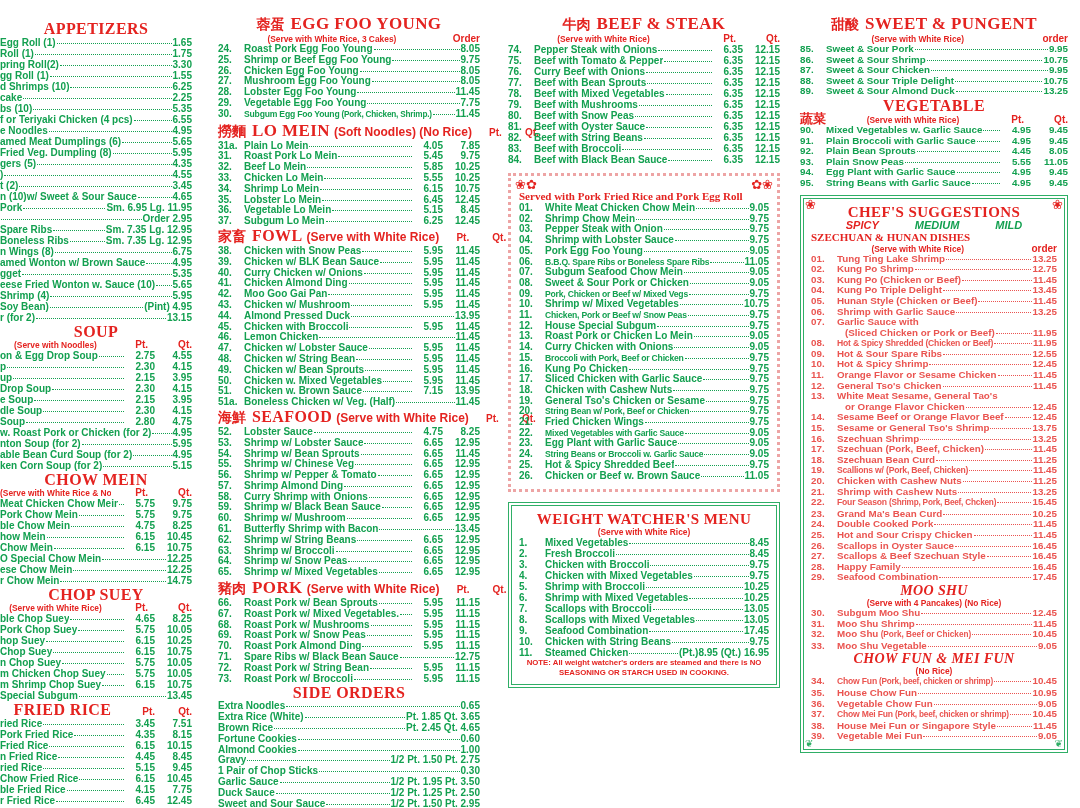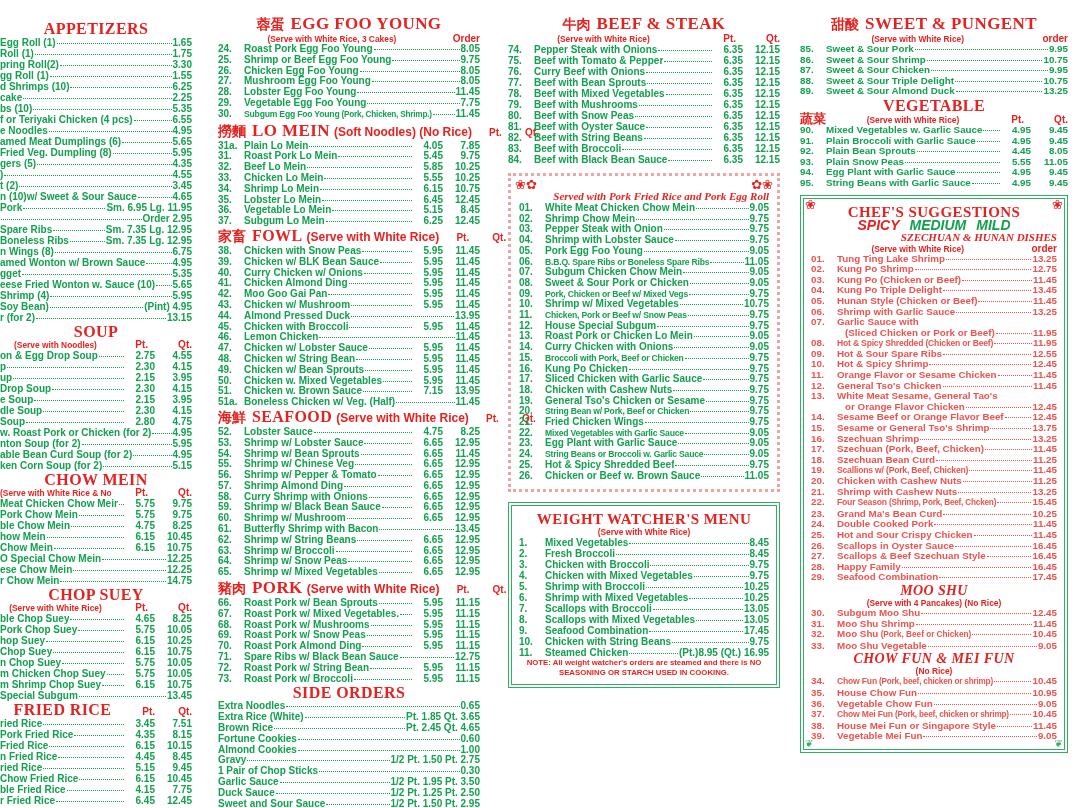--- a/index.html
+++ b/index.html
@@ -35,22 +35,22 @@
   .h-title{font-family:"Liberation Serif",serif;font-weight:bold;color:#e42320;font-size:16px;line-height:17px;letter-spacing:.4px;white-space:nowrap;}
   .h-title.lg{font-size:17px;line-height:19px;}
   .h-title.md{font-size:15px;line-height:16px;}
   .h-title.italic{font-style:italic;font-size:14px;line-height:15px;}
   .zh{font-family:"Liberation Serif",serif;font-weight:bold;color:#e42320;font-size:14px;margin-right:6px;white-space:nowrap;}
   .h-note{font-size:12px;font-weight:bold;color:#e42320;margin-left:4px;white-space:nowrap;}
   .h-sub{display:flex;align-items:baseline;font-size:8.4px;font-weight:bold;color:#e42320;line-height:10px;min-width:0;gap:7px;}
   .h-sub .sub-c{flex:1;text-align:center;white-space:nowrap;overflow:hidden;}
   .h-sub .zh{font-size:13px;}
   .col-label{flex:none;text-align:right;font-size:10px;color:#e42320;font-weight:bold;}
-  .fancy-sub{font-family:"Liberation Serif",serif;font-style:italic;font-weight:bold;color:#e42320;text-align:right;font-size:11px;line-height:13px;white-space:nowrap;}
-  .heat-row{display:flex;justify-content:center;gap:10px;font-size:14px;line-height:11px;font-style:italic;font-weight:bold;align-items:center;}
+  .fancy-sub{font-family:"Liberation Serif",serif;font-weight:bold;color:#e42320;text-align:left;font-size:11px;line-height:13px;white-space:nowrap;}
+  .heat-row{display:flex;justify-content:center;gap:36px;font-size:11px;line-height:11px;font-style:italic;font-weight:bold;align-items:center;}
   .ww-note{color:#e42320;font-size:7.8px;font-weight:bold;text-align:center;line-height:9.5px;}
 
   .box-lace{position:relative;border:3px dotted #eda4a4;padding:14px 8px 8px 8px;margin:8px 0 10px 0;}
   .box-green{position:relative;border:1px solid #2fae66;box-shadow:inset 0 0 0 2px #fff, inset 0 0 0 3px #2fae66;padding:8px 10px 10px 10px;margin:6px 0 0 0;}
   .orn{position:absolute;font-size:13px;line-height:13px;color:#e42320;}
   .orn.tl{top:2px;left:4px;}
   .orn.tr{top:2px;right:4px;}
   .orn.bl{bottom:2px;left:4px;color:#2fae66;font-size:10px;}
   .orn.br{bottom:2px;right:4px;color:#2fae66;font-size:10px;}
   .sec{min-width:0;}
@@ -1039,21 +1039,21 @@
             <span class="price">9.05</span>
           </div>
           <div class="row tone-green">
             <span class="no">06.</span>
             <span class="nm sm">B.B.Q. Spare Ribs or Boneless Spare Ribs</span>
             <span class="dots"></span>
             <span class="price">11.05</span>
           </div>
           <div class="row tone-green">
             <span class="no">07.</span>
-            <span class="nm">Subgum Chicken Chow Mein</span>
+            <span class="nm">Subgum Seafood Chow Mein</span>
             <span class="dots"></span>
             <span class="price">9.05</span>
           </div>
           <div class="row tone-green">
             <span class="no">08.</span>
             <span class="nm">Sweet &amp; Sour Pork or Chicken</span>
             <span class="dots"></span>
             <span class="price">9.05</span>
           </div>
           <div class="row tone-green">

